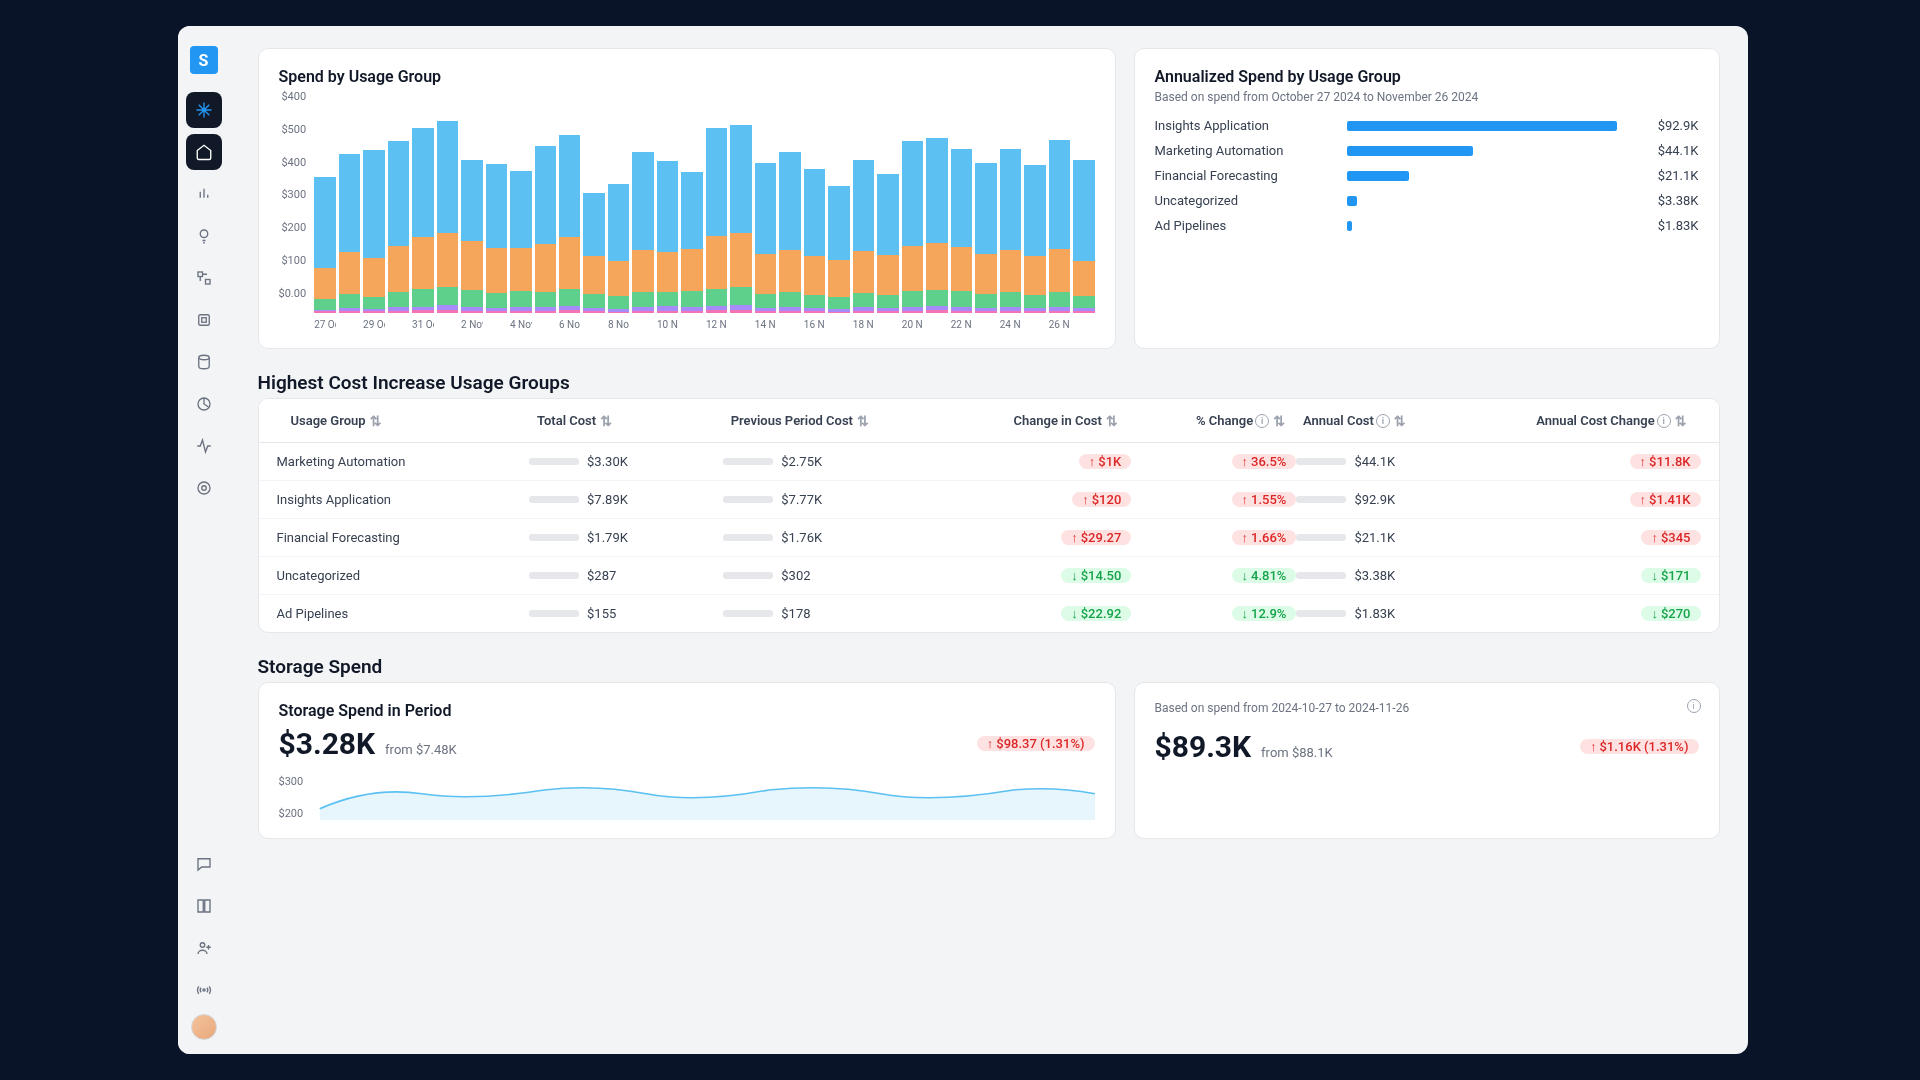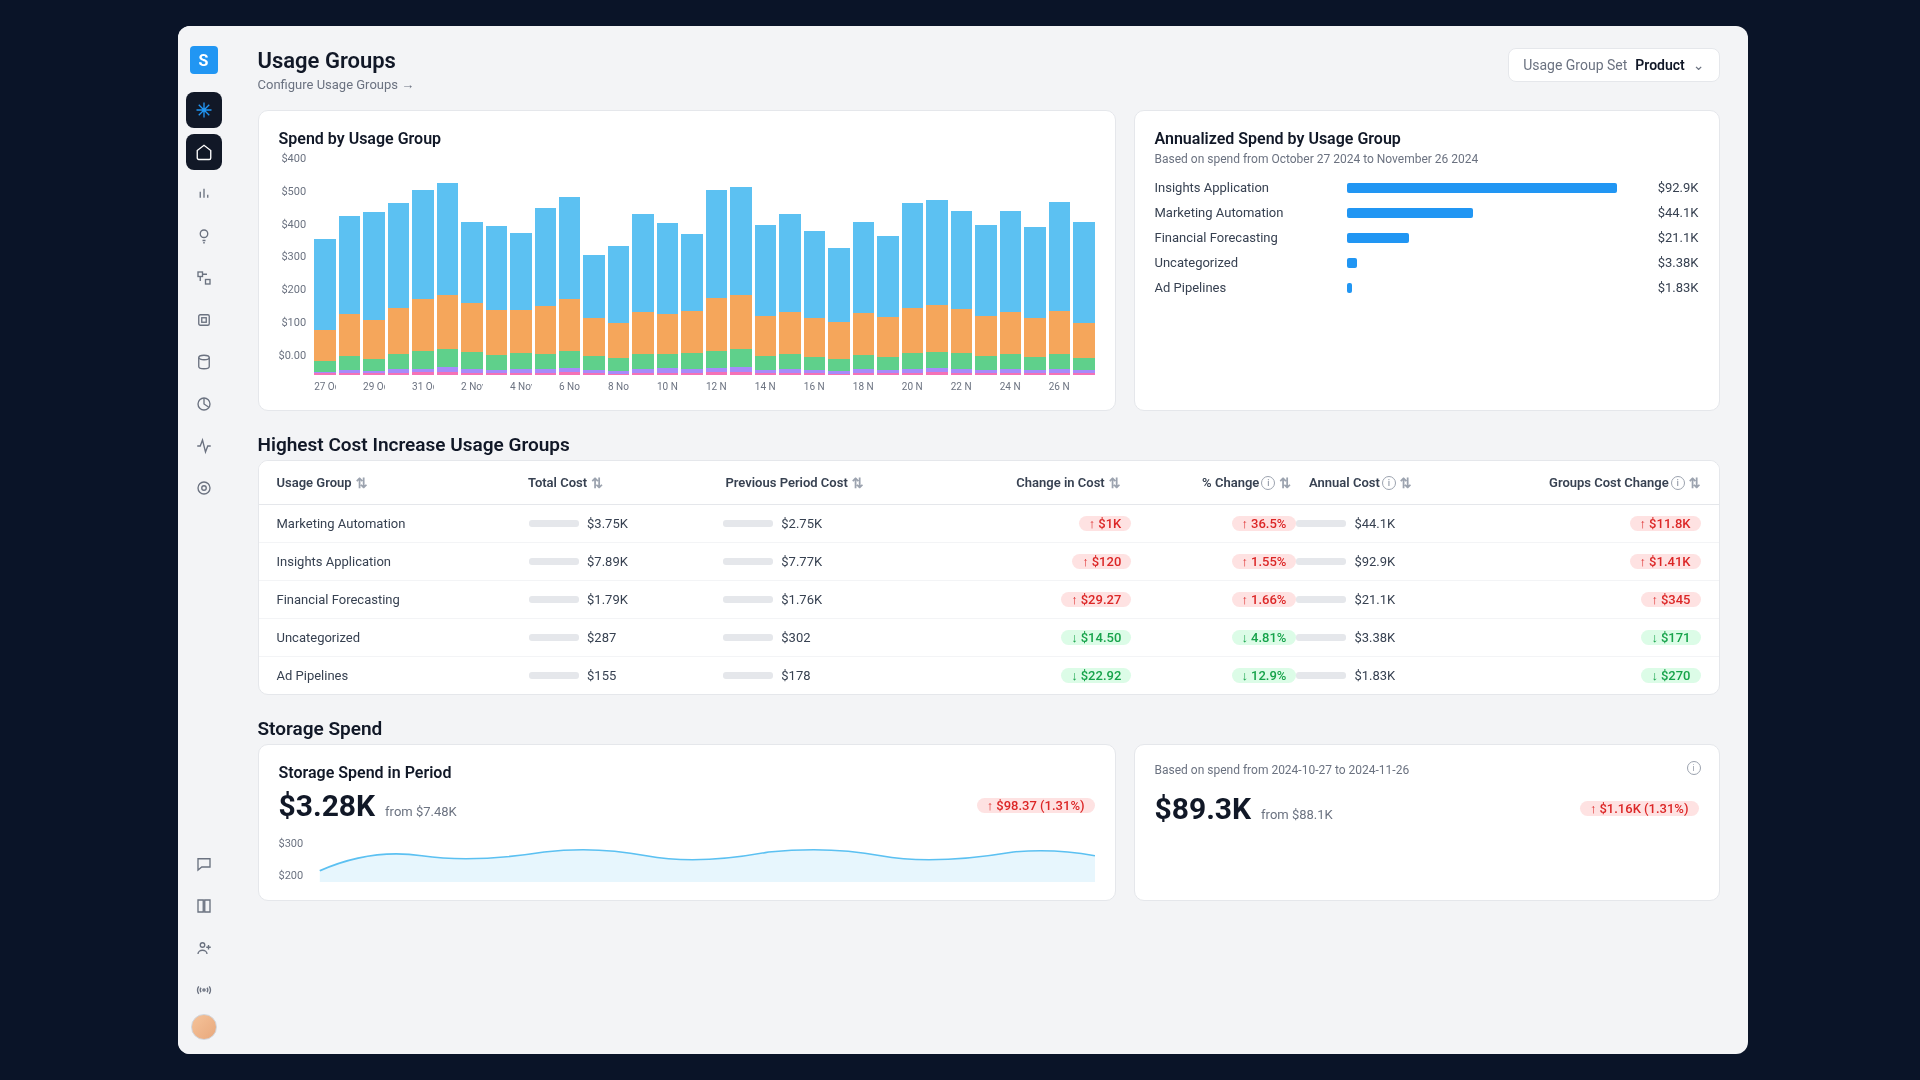--- a/index.html
+++ b/index.html
@@ -115,21 +115,21 @@
 .x-lbl { flex:1; font-size:10px; color:#6b7280; text-align:center; white-space:nowrap; overflow:hidden; }
 .hbar-row { display:flex; align-items:center; margin-bottom: 10px; font-size:13px; }
 .hbar-row .name { width: 180px; color:#374151; }
 .hbar-row .bar-track { flex:1; margin:0 12px; }
 .hbar-row .bar-fill { height: 10px; background:#2196f3; border-radius:2px; }
 .hbar-row .val { width:70px; text-align:right; color:#374151; }
 .section-title { font-size: 19px; font-weight:600; color:#111827; margin-bottom:4px; }
 .section-sub { font-size: 13px; color:#6b7280; margin-bottom:14px; }
 .table-card { background:#fff; border:1px solid #e5e7eb; border-radius:10px; margin-bottom:22px; overflow:hidden;}
 .thead, .trow { display:grid; grid-template-columns: 1.3fr 1fr 1.1fr 1fr 0.85fr 1fr 1.08fr; align-items:center; }
-.thead { padding:14px 18px; border-bottom:1px solid #e5e7eb; background:#fff;gap:18px;}
+.thead { padding:14px 32px; border-bottom:1px solid #e5e7eb; background:#fff;gap:18px;}
 .th { font-size:13px; font-weight:600; color:#374151; display:flex; align-items:center; gap:4px; }
 .th.right { justify-content:flex-end; }
 .sort-ic { color:#9ca3af; font-size: 14px; line-height: 1; }
 .info-ic { width:14px; height:14px; border:1px solid #9ca3af; border-radius:50%; display:inline-flex; align-items:center; justify-content:center; font-size:9px; color:#9ca3af; margin-left: -2px; }
 .trow { padding:11px 18px; border-bottom:1px solid #f3f4f6; font-size:13px; color:#374151;}
 .trow:last-child{border-bottom:none;}
 .minibar { display:flex; align-items:center; gap:8px; }
 .minibar .track { width:50px; height:7px; background:#e5e7eb; border-radius:3px; overflow:hidden; }
 .minibar .fill { height:100%; background:#64748b; }
 .cell-right { text-align:right; display:flex; justify-content:flex-end; align-items:center; }
@@ -234,31 +234,20 @@
     <div class="nav-icon">
         <svg viewBox="0 0 24 24">
           <path d="M5 7a9 9 0 000 10M8 9a5 5 0 000 6M19 7a9 9 0 010 10M16 9a5 5 0 010 6"></path>
           <circle cx="12" cy="12" r="1.5"></circle>
         </svg>
       </div>
     <div class="avatar"></div>
   </div>
 
   <div class="main">
-    <div class="page-header">
-      <div>
-        <div class="page-title">Usage Groups</div>
-        <div class="page-sub">Configure Usage Groups →</div>
-      </div>
-      <div class="set-selector">
-        <span class="lbl">Usage Group Set</span>
-        <span class="val">Product</span>
-        <span style="color:#6b7280;">⌄</span>
-      </div>
-    </div>
 
     <div class="card-row">
       <div class="card wide">
         <div class="card-title">Spend by Usage Group</div>
         <div class="chart-wrap">
           <div class="y-axis" id="yaxis">
               <span>$400</span>
               <span>$500</span>
               <span>$400</span>
               <span>$300</span>
@@ -597,31 +586,31 @@
             <span>% Change</span>
             <span class="info-ic">i</span>
             <span class="sort-ic">⇅</span>
           </div>
         <div class="th">
             <span>Annual Cost</span>
             <span class="info-ic">i</span>
             <span class="sort-ic">⇅</span>
           </div>
         <div class="th right">
-            <span>Groups Cost Change</span>
+            <span>Annual Cost Change</span>
             <span class="info-ic">i</span>
             <span class="sort-ic">⇅</span>
           </div>
       </div>
       <div id="tbody">
           <div class="trow">
     <div>Marketing Automation</div>
     <div class="minibar">
               <span class="track"><span class="fill" style="width:47%"></span></span>
-              <span>$3.75K</span>
+              <span>$3.30K</span>
             </div>
     <div class="minibar">
               <span class="track"><span class="fill" style="width:35%"></span></span>
               <span>$2.75K</span>
             </div>
     <div class="cell-right">
               <span class="pill red"><span class="arrow-up"></span>$1K</span>
             </div>
     <div class="cell-right">
               <span class="pill red"><span class="arrow-up"></span>36.5%</span>

